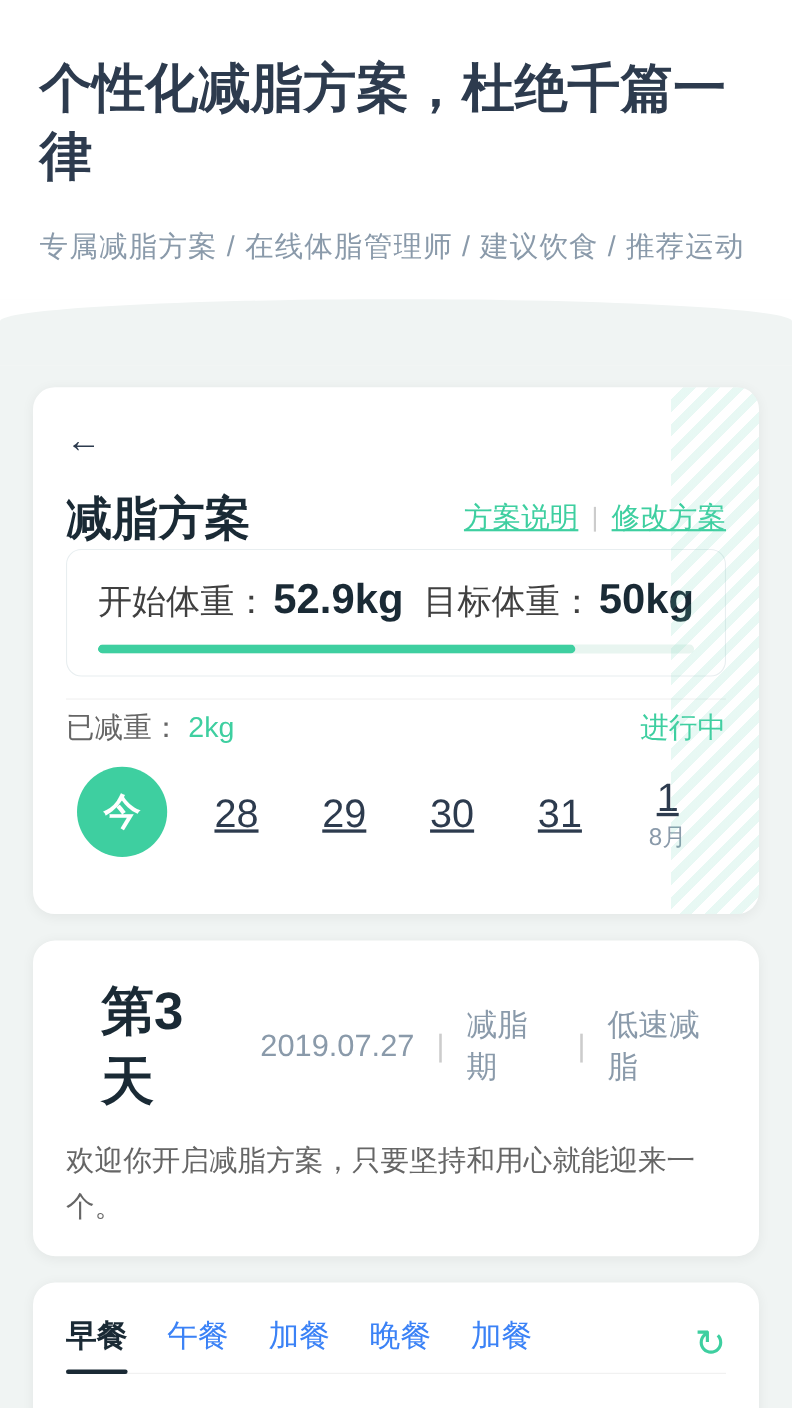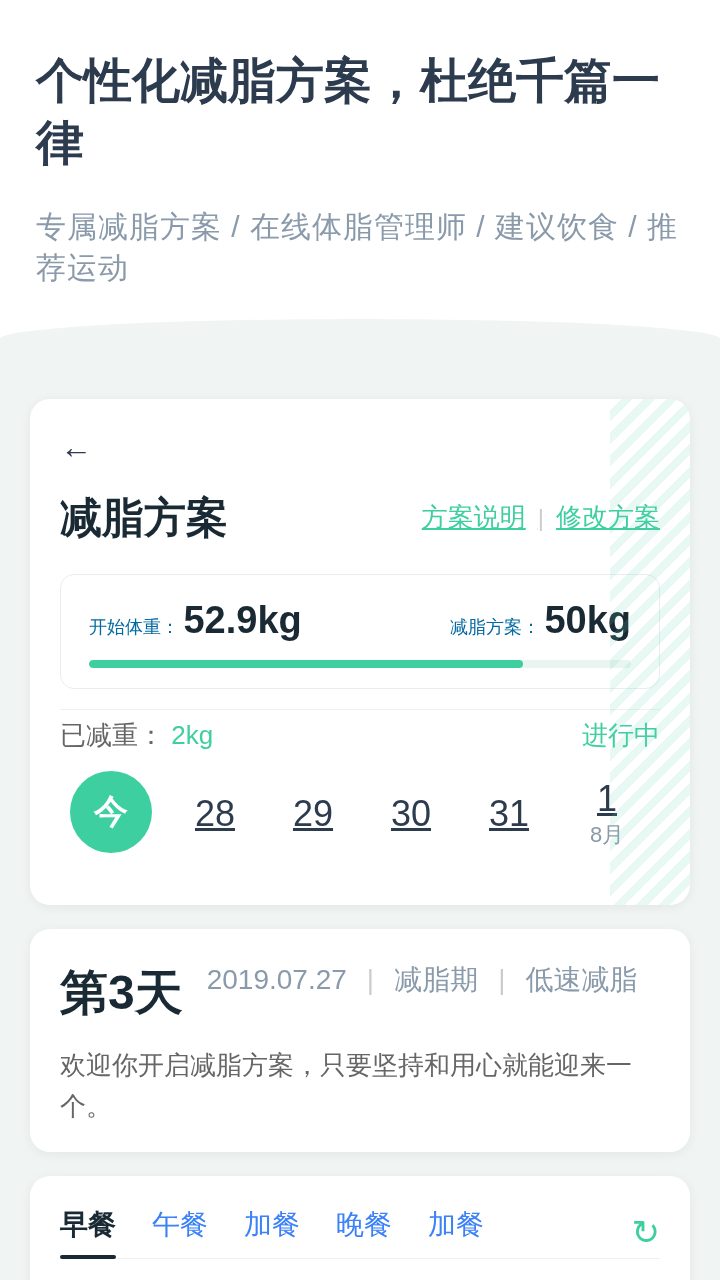--- a/index.html
+++ b/index.html
@@ -19,21 +19,21 @@
       position: relative;
     }
     .header-title {
       font-size: 48px;
       font-weight: 700;
       color: #2d3b4e;
       line-height: 1.3;
       margin-bottom: 32px;
     }
     .header-subtitle {
-      font-size: 30px;
+      font-size: 26px;
       color: #8a9aaa;
       letter-spacing: 1px;
       margin-top: 13px;
     }
 
     
     .wave-divider {
       width: 100%;
       height: 60px;
       background: #fff;
@@ -96,21 +96,20 @@
       color: #2d3b4e;
       cursor: pointer;
       margin-bottom: 24px;
       display: inline-block;
     }
 
     
     .card-header-row {
       display: flex;
       justify-content: space-between;
-      margin-bottom: 28px;
     }
     .card-title {
       font-size: 42px;
       font-weight: 700;
       color: #1a2a35;
     }
     .card-actions {
       display: flex;
       align-items: center;
       gap: 12px;
@@ -134,22 +133,22 @@
       padding: 24px 28px 20px;
       margin-bottom: 20px;
     }
     .weight-row {
       display: flex;
       justify-content: space-between;
       align-items: center;
       margin-bottom: 18px;
     }
     .weight-label {
-      font-size: 18px;
-      color: #0369a1;
+      font-size: 31px;
+      color: #404040;
       font-family: Liberation Serif, serif;
     }
     .weight-value {
       font-size: 38px;
       font-weight: 600;
       color: #1a2a35;
     }
     .weight-progress {
       width: 100%;
       height: 8px;
@@ -230,23 +229,24 @@
     
     .day-section {
       background: #fff;
       border-radius: 20px;
       padding: 32px 30px 24px;
       margin-bottom: 24px;
       box-shadow: 0 2px 12px rgba(0,0,0,0.06);
     }
     .day-header {
       display: flex;
-      align-items: flex-start;
+      align-items: center;
       gap: 24px;
       margin-bottom: 20px;
+      margin-left: 32px;
     }
     .day-title {
       font-size: 48px;
       font-weight: 700;
       color: #1a2a35;
     }
     .day-meta {
       font-size: 28px;
       color: #8a9aaa;
       display: flex;
@@ -343,21 +343,21 @@
     </div>
 
     
     <div class="weight-info-box">
       <div class="weight-row">
         <div>
           <span class="weight-label">开始体重：</span>
           <span class="weight-value">52.9kg</span>
         </div>
         <div>
-          <span class="weight-label">减脂方案：</span>
+          <span class="weight-label">目标体重：</span>
           <span class="weight-value">50kg</span>
         </div>
       </div>
       <div class="weight-progress">
         <div class="weight-progress-bar" style="width: 80%;"></div>
       </div>
     </div>
 
     
     <div class="status-row">

